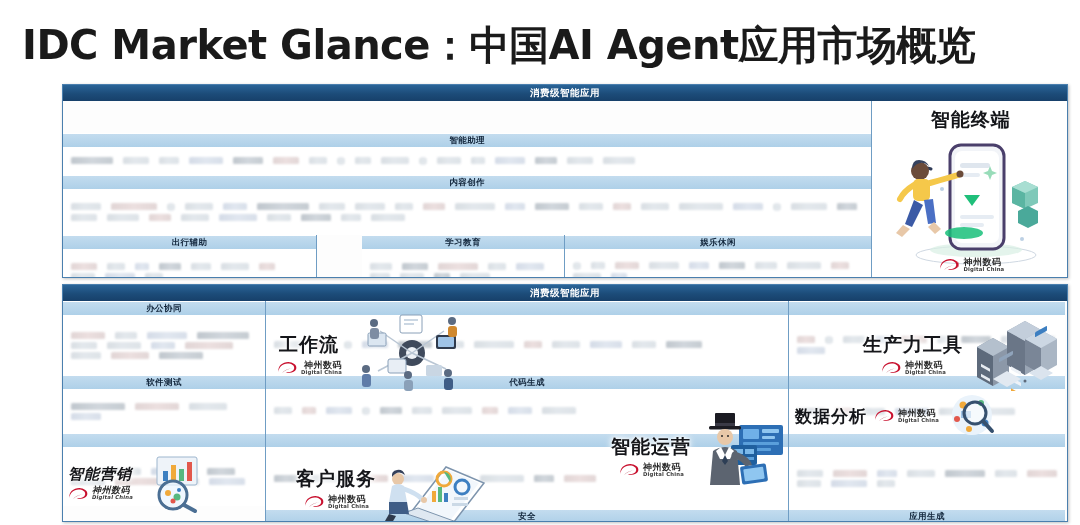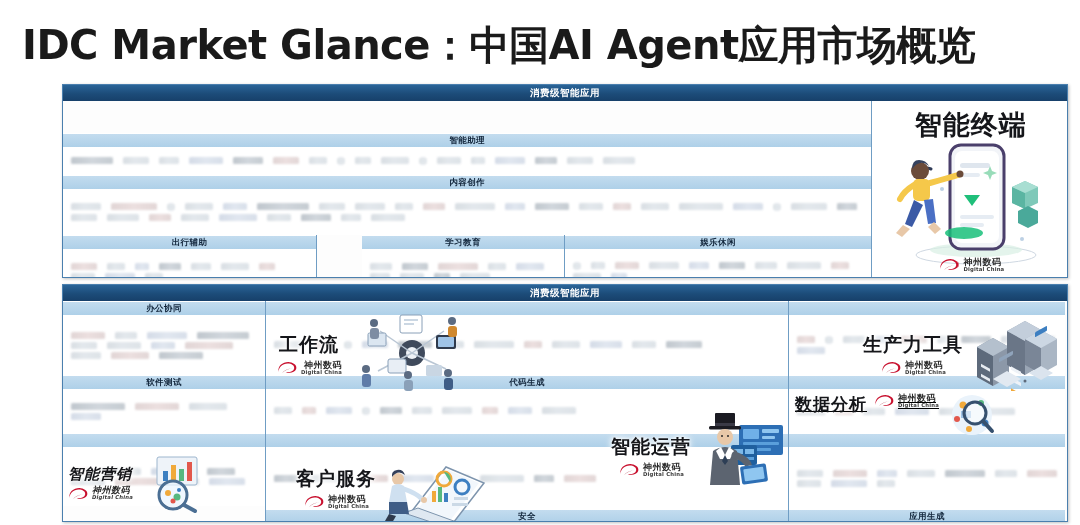--- a/index.html
+++ b/index.html
@@ -217,21 +217,21 @@
                   <span class="lg" style="width:28px"></span>
                 <span class="lg b" style="width:16px"></span>
               </div>
             </div>
           </div>
         </div>
       </div>
 
       <div style="width:196px; position:relative; background:#fff; border-left:1px solid #6f9dc4;">
         <div style="position:absolute; left:6px; top:6px; right:4px;">
-          <div class="feat-title" style="font-size:27px; text-align:center;">智能终端</div>
+          <div class="feat-title" style="font-size:19px; text-align:center;">智能终端</div>
         </div>
 
         <svg class="illus" width="196" height="150" viewBox="0 0 196 150" style="position:absolute;left:0;top:28px;">
           <ellipse cx="104" cy="126" rx="60" ry="9" fill="none" stroke="#cfd8e2" stroke-width="1"></ellipse>
           <ellipse cx="104" cy="121" rx="46" ry="7" fill="#d9f0e4" opacity=".7"></ellipse>
 
           <rect x="78" y="16" width="54" height="104" rx="11" fill="#f2f4f8" stroke="#4a3f6b" stroke-width="3"></rect>
           <rect x="83" y="22" width="44" height="92" rx="7" fill="#ffffff"></rect>
           <rect x="88" y="34" width="30" height="5" rx="2.5" fill="#dfe6ee"></rect>
           <rect x="88" y="44" width="20" height="4" rx="2" fill="#e6ecf3"></rect>
@@ -549,21 +549,21 @@
         <div class="logo-row" style="height:44px; position:relative;">
           <div class="logo-grid">
             <span class="lg d" style="width:28px"></span>
               <span class="lg k" style="width:18px"></span>
             <span class="lg" style="width:22px"></span>
               <span class="lg b" style="width:34px"></span>
             <span class="lg" style="width:26px"></span>
               <span class="lg" style="width:40px"></span>
           </div>
 
-          <div class="feature" style="left:6px; top:4px; align-items:flex-start;text-decoration:underline;">
+          <div class="feature" style="left:6px; top:4px; align-items:center;">
             <div class="feat-title sm" style="font-size:17px;">数据分析</div>
             <div class="dc-logo inline">
               <svg class="dc-mark" viewBox="0 0 34 24">
                 <path d="M4 18 C2 9 11 2 21 3 C29 4 33 9 31 14 C29 19 21 21 15 18 C21 19 27 17 28 13 C29 8 24 5 18 5 C10 5 4 11 4 18 Z" fill="#c8102e"></path>
                 <path d="M9 20 C13 15 21 12 28 13 C22 12 14 15 9 20 Z" fill="#9b0c23"></path>
               </svg>
               <div class="dc-words">
                 <span class="dc-cn">神州数码</span>
                 <span class="dc-en">Digital China</span>
               </div>

